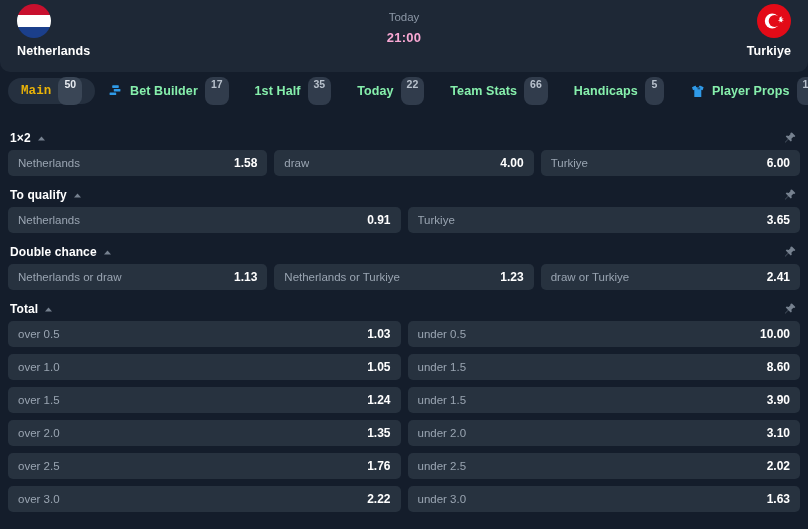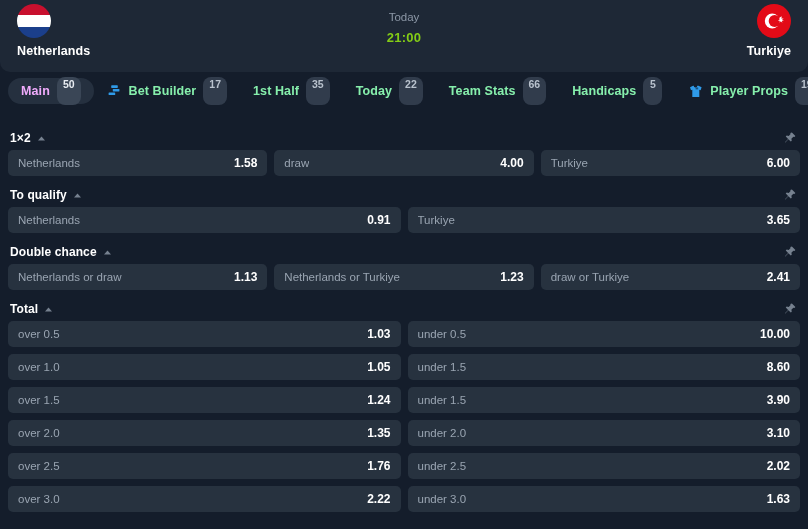--- a/index.html
+++ b/index.html
@@ -53,21 +53,21 @@
 
   .kickoff {
     flex: 1;
     padding-top: 11px;
     display: flex;
     flex-direction: column;
     align-items: center;
     gap: 7px;
   }
   .kickoff-day { font-size: 11.5px; color: #8c97a6; }
-  .kickoff-time { font-size: 13px; font-weight: bold; color: #84cc16; letter-spacing: .3px; }
+  .kickoff-time { font-size: 13px; font-weight: bold; color: #f9a8d4; letter-spacing: .3px; }
 
   
   .tabbar {
     height: 38px;
     display: flex;
     align-items: center;
     padding: 0 8px;
     gap: 0;
     overflow: hidden;
   }
@@ -81,21 +81,21 @@
     cursor: pointer;
     white-space: nowrap;
   }
   .tab.active { background: #25303f; }
   .tab-label {
     font-size: 12.5px;
     font-weight: bold;
     color: #86efac;
     letter-spacing: .1px;
   }
-  .tab.active .tab-label { color: #f0abfc; }
+  .tab.active .tab-label { color: #eab308; font-family: Liberation Mono, monospace; }
   .tab-badge {
     font-size: 10.5px;
     font-weight: bold;
     color: #b9c2cd;
     background: #313c4c;
     border-radius: 8px;
     padding: 2px 6px 16px;
     line-height: 1;
     min-width: 19px;
     text-align: center;

